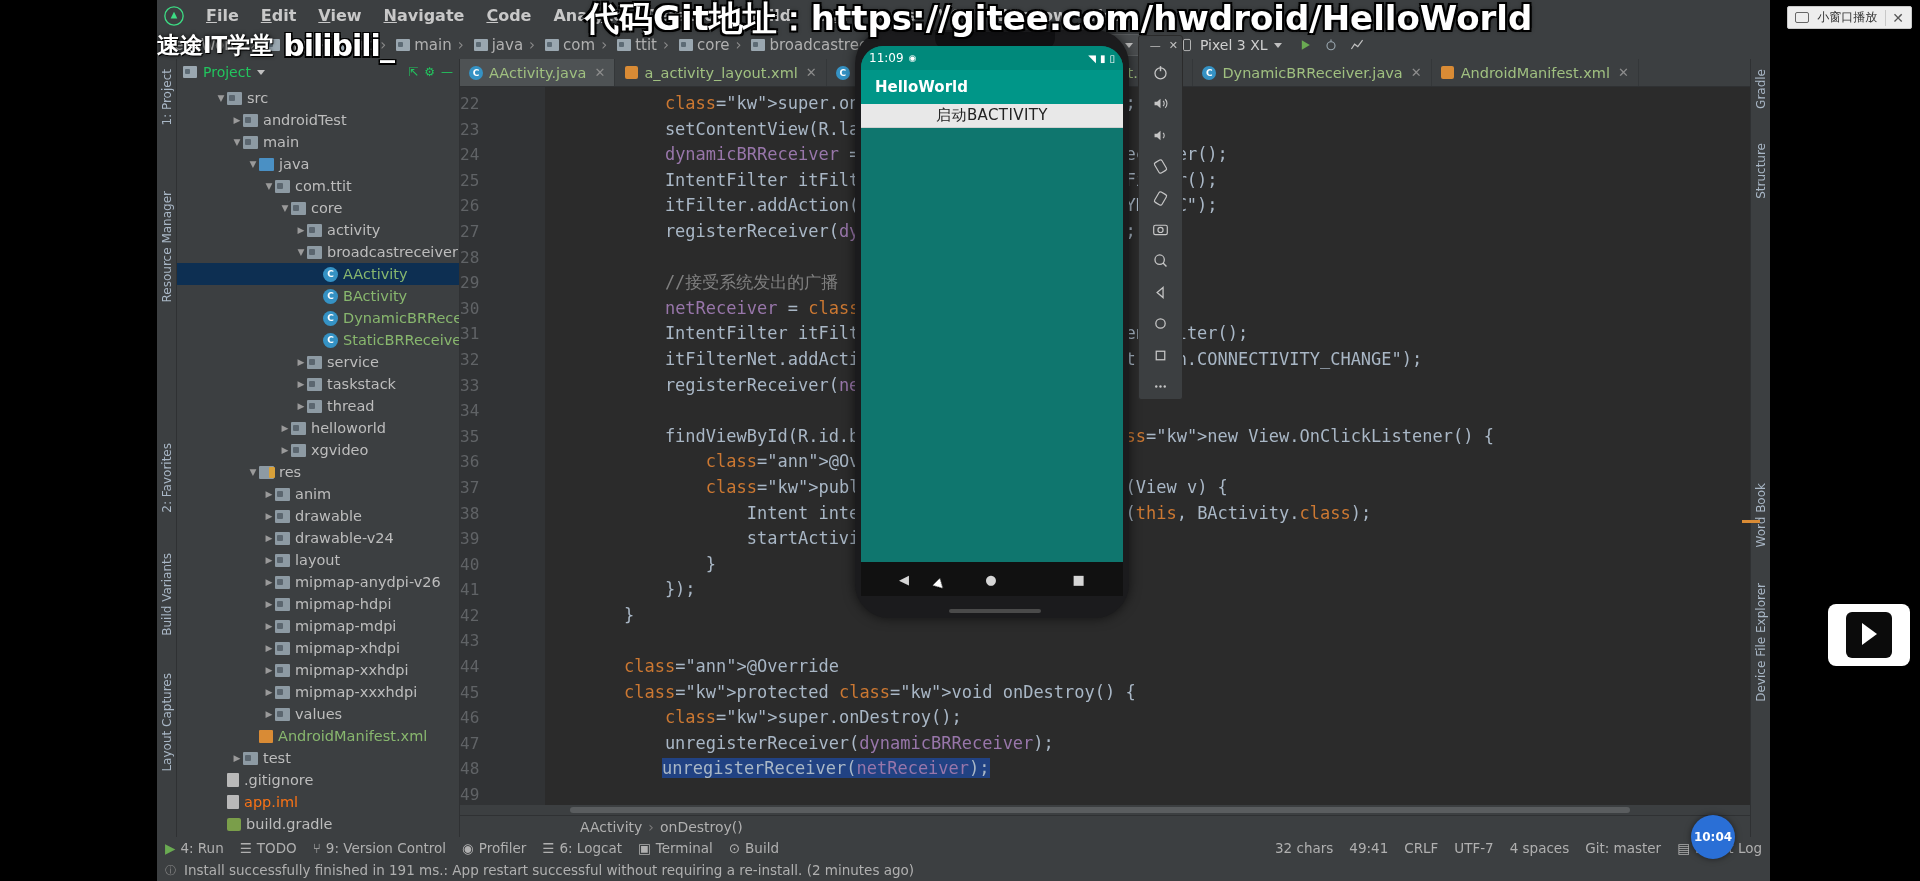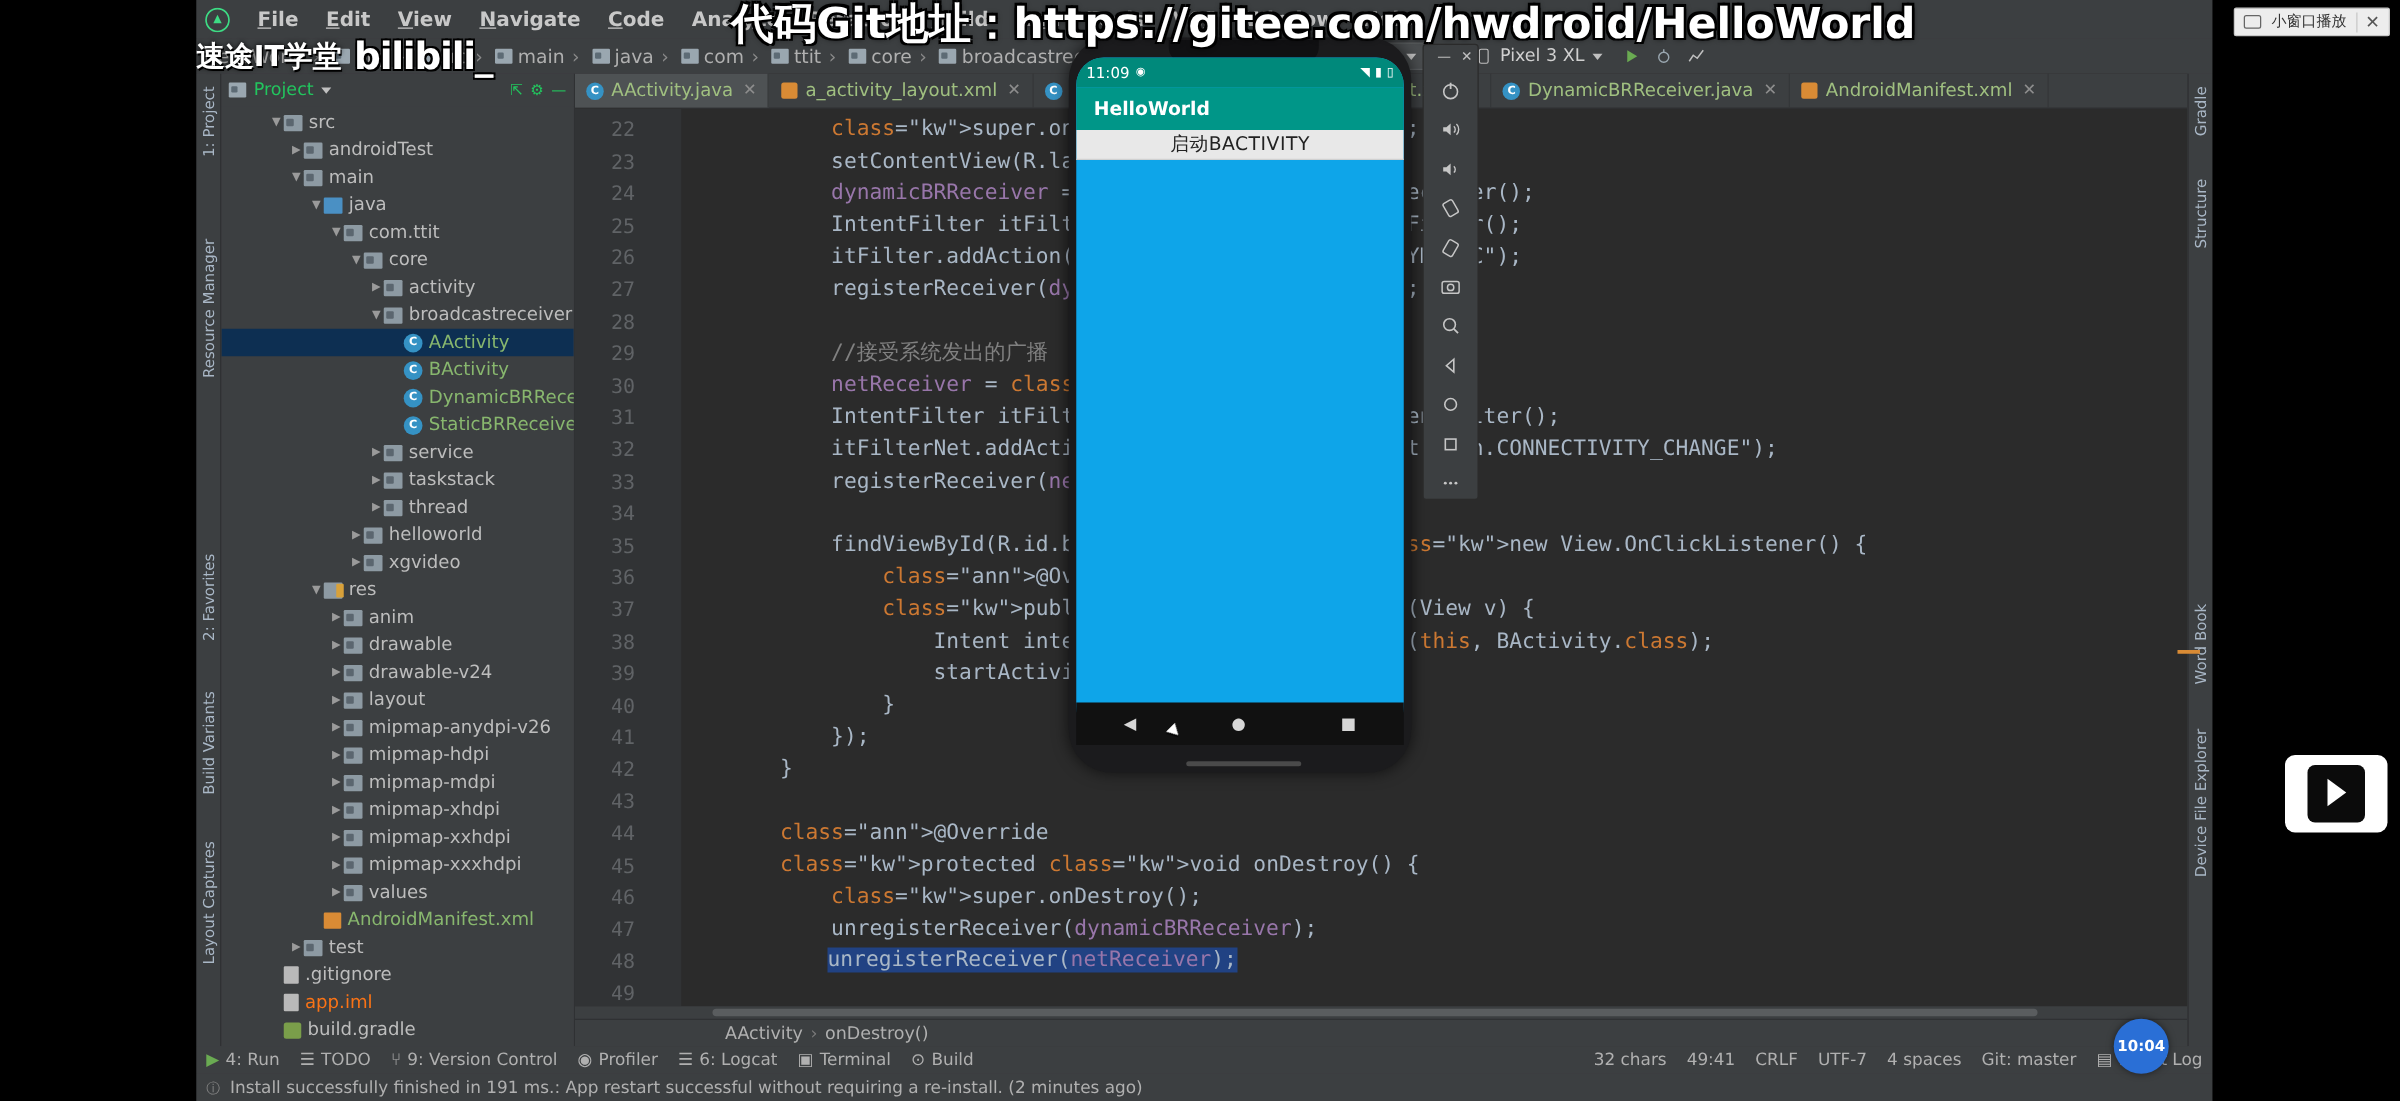--- a/index.html
+++ b/index.html
@@ -72,21 +72,21 @@
   
   .editor-area { flex:1; display:flex; flex-direction:column; background:#2b2b2b; min-width:0; position:relative;}
   .tabbar { height:28px; display:flex; align-items:stretch; background:#3c3f41; border-bottom:1px solid #2f3133; }
   .etab { display:flex; align-items:center; gap:6px; padding:0 9px; font-size:14.5px; color:#a0c080; white-space:nowrap; border-right:1px solid #343739;}
   .etab.active { background:#4e5254; }
   .etab .x { color:#8d8d8d; font-size:13px; margin-left:2px; }
   .etab .ic { width:14px;height:14px; display:inline-flex; align-items:center; justify-content:center; }
 
   .code-wrap { flex:1; display:flex; background:#2b2b2b; overflow:hidden; position:relative;}
   .gutter { width:85px; background:#313335; flex:none; padding-top:4px; position:relative; }
-  .gl { height:25.6px; line-height:25.6px; text-align:center; padding-right:8px;
+  .gl { height:25.6px; line-height:25.6px; text-align:left; padding-right:8px;
         color:#606366; font-size:16px; font-family:"DejaVu Sans Mono","Liberation Mono",monospace; position:relative;}
   .codecol { flex:1; padding-top:4px; overflow:hidden; position:relative; }
   .cl { height:25.6px; line-height:25.6px; white-space:pre; font-size:17px;
         font-family:"DejaVu Sans Mono","Liberation Mono",monospace; color:#a9b7c6; padding-left:38px;}
   .kw { color:#cc7832; } .cmt { color:#808080; }
   .fld { color:#9876aa; }
   .sel-hl { background:#214283; }
   .breadcrumb-bottom { height:22px; background:#3c3f41; display:flex; align-items:center; gap:6px;
                        padding-left:120px; font-size:14px; color:#b0b0b0; border-top:1px solid #2f3133;}
   .hscroll { height:10px; background:#3c3f41; position:relative; }
@@ -100,21 +100,21 @@
                display:flex; align-items:center; font-size:13.5px; color:#b0b0b0; gap:16px; padding:0 8px;}
   .statusbar .sitem { display:flex; align-items:center; gap:5px; white-space:nowrap;}
   .msgbar { position:absolute; left:0; right:0; bottom:0; height:22px; background:#3c3f41;
             display:flex; align-items:center; font-size:13.5px; color:#b0b0b0; gap:8px; padding:0 8px;}
   .spacer { flex:1; }
 
   
   .emu { position:absolute; left:855px; top:30px; width:280px; height:590px; z-index:40; }
   .phone-body { position:absolute; left:0; top:0; width:274px; height:588px; background:#1b1b1d;
                 border-radius:34px; box-shadow:0 0 12px rgba(0,0,0,.6); }
-  .phone-screen { position:absolute; left:6px; top:16px; width:262px; height:541px; background:#0ea5e9;
+  .phone-screen { position:absolute; left:6px; top:16px; width:262px; height:541px; background:#0f766e;
                   border-radius:22px; overflow:hidden; }
   .emu-statusbar { height:24px; background:#00897b; display:flex; align-items:center; justify-content:space-between;
                    padding:0 8px; color:#fff; font-size:12px;}
   .emu-appbar { height:34px; background:#009688; display:flex; align-items:center; padding:0 14px;
                 color:#fff; font-size:15px; font-weight:bold; }
   .emu-button { height:24px; background:#e8e8e8; border-bottom:1px solid #d0d0d0;
                 display:flex; align-items:center; justify-content:center; font-size:15px; color:#222; letter-spacing:.4px;}
   .emu-content { background:#fff; height:459px; position:relative; }
   .toast { position:absolute; left:50%; transform:translateX(-50%); bottom:30px;
            background:rgba(220,220,220,.92); border-radius:14px; padding:6px 14px;

